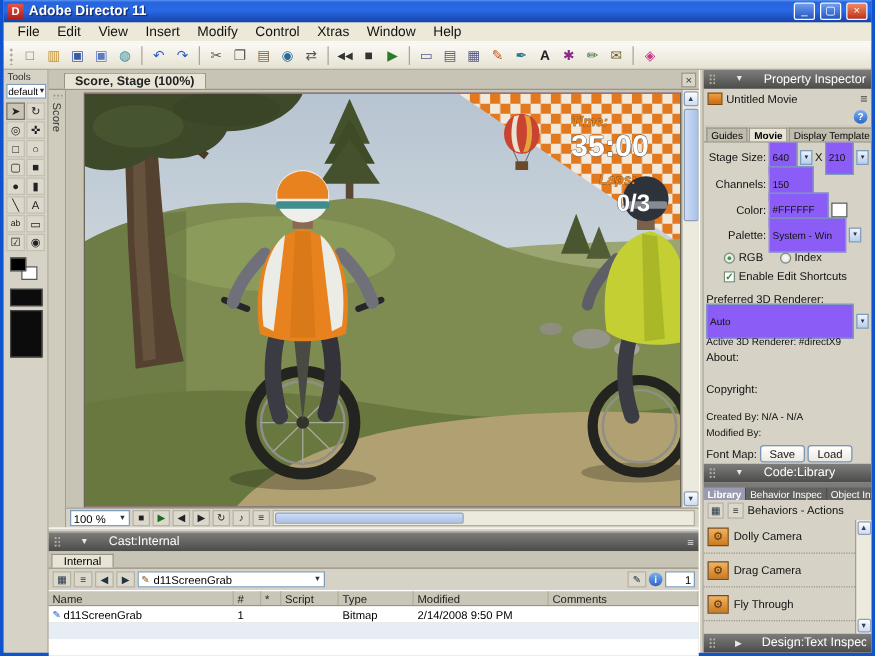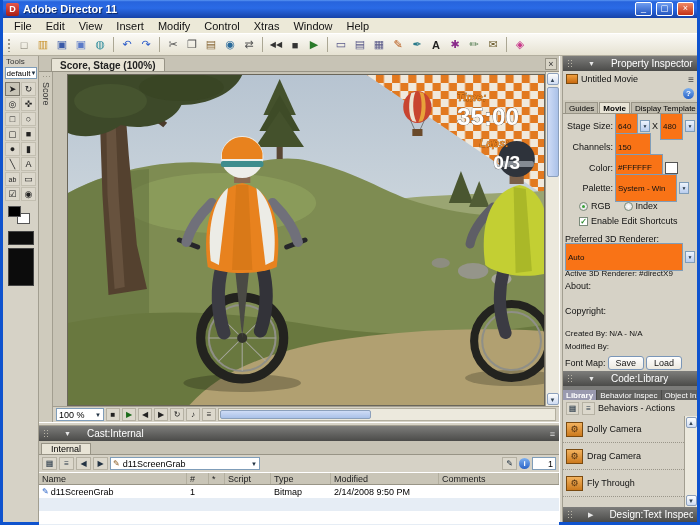--- a/index.html
+++ b/index.html
@@ -137,21 +137,21 @@
     color:#fff; font-size:8px; font-weight:bold; text-align:center; line-height:11px; }
   .pi-tabs { height:14px; flex:0 0 14px; display:flex; align-items:flex-end; gap:1px; padding-left:2px;
     background:#cfcbbd; border-bottom:1px solid #989486; }
   .pi-tab { font-size:8px; padding:1px 3px 0; background:#c0bcae; border:1px solid #989486; border-bottom:none;
     white-space:nowrap; }
   .pi-tab.active { background:#e8e4d6; font-weight:bold; }
   .pi-body { flex:1; padding:3px 2px 2px 2px; display:flex; flex-direction:column; gap:2px; font-size:9px; color:#111; overflow:hidden; }
   .f-row { display:flex; align-items:center; gap:2px; min-height:13px; }
   .f-label { width:48px; flex:0 0 48px; text-align:right; white-space:nowrap; }
   .f-label.wide { width:auto; flex:0 0 auto; text-align:center; }
-  .f-input { background:#f97316; border:1px solid #7f9db9; height:28px; display:flex; align-items:center;
+  .f-input { background:#8b5cf6; border:1px solid #7f9db9; height:28px; display:flex; align-items:center;
     padding:0 2px; font-size:8px; white-space:nowrap; overflow:hidden; }
   .combo-arrow { width:10px; height:12px; flex:0 0 10px; background:linear-gradient(#eef4fd,#b9cdee);
     border:1px solid #7f9db9; display:flex; align-items:center; justify-content:center; font-size:5px; color:#234; }
   .color-chip { width:13px; height:12px; background:#fff; border:1px solid #555; }
   .radio { width:9px; height:9px; flex:0 0 9px; border-radius:50%; border:1px solid #7a8a7a;
     background:radial-gradient(#fff,#d8d8d8); position:relative; }
   .radio.sel::after { content:""; position:absolute; inset:2px; border-radius:50%; background:#36a036; }
   .checkbox { width:9px; height:9px; flex:0 0 9px; border:1px solid #7a8a7a; background:#fff;
     color:#2a8a2a; font-size:8px; line-height:8px; text-align:center; font-weight:bold; }
   .xp-btn { height:14px; padding:0 7px; display:flex; align-items:center; font-size:9px; color:#111;
@@ -497,21 +497,21 @@
           <div class="pi-tab">Guides</div>
           <div class="pi-tab active">Movie</div>
           <div class="pi-tab">Display Template</div>
         </div>
         <div class="pi-body">
           <div class="f-row">
             <span class="f-label">Stage Size:</span>
             <span class="f-input" style="width:24px">640</span>
             <span class="combo-arrow">▼</span>
             <span>X</span>
-            <span class="f-input" style="width:24px">480</span>
+            <span class="f-input" style="width:24px">210</span>
             <span class="combo-arrow">▼</span>
           </div>
           <div class="f-row">
             <span class="f-label">Channels:</span>
             <span class="f-input" style="width:36px">150</span>
           </div>
           <div class="f-row">
             <span class="f-label">Color:</span>
             <span class="f-input" style="width:48px">#FFFFFF</span>
             <span class="color-chip"></span>

